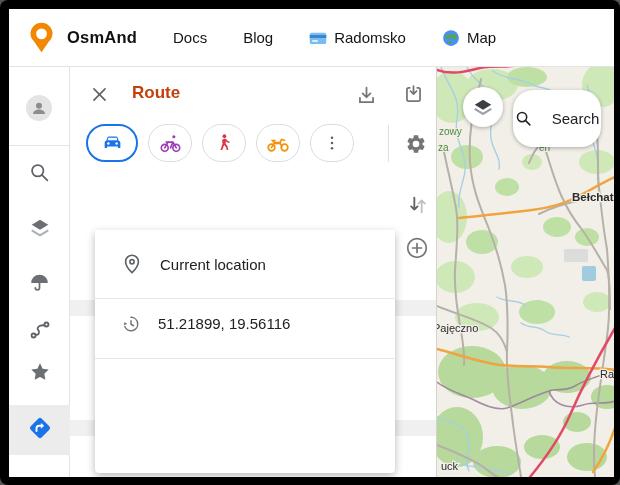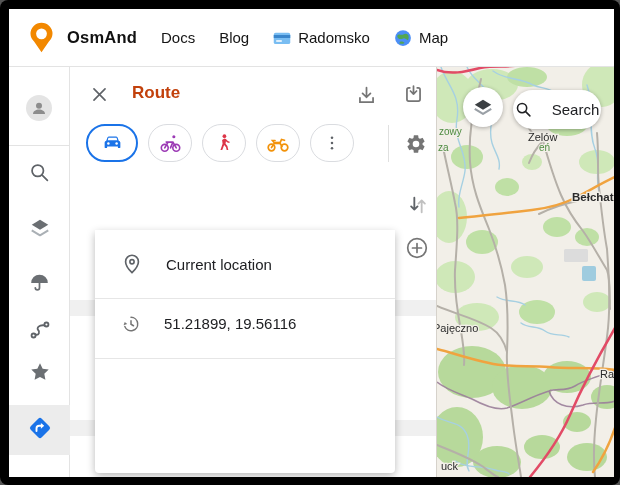--- a/index.html
+++ b/index.html
@@ -3,21 +3,21 @@
 <meta charset="utf-8">
 <style>
   html,body{margin:0;padding:0;background:#555;font-family:"Liberation Sans",sans-serif;}
   .screen{position:relative;width:620px;height:485px;background:#000;border-radius:8px;overflow:hidden;margin:0 auto;}
   .inner{position:absolute;left:9px;top:9px;width:605px;height:468px;background:#fff;overflow:hidden;}
 
   
   .navbar{position:absolute;left:0;top:0;width:605px;height:58px;background:#fff;border-bottom:1px solid #e3e3e3;display:flex;align-items:center;padding-left:19px;box-sizing:border-box;}
   .brand-logo{width:27px;height:31px;margin-right:12px;flex:0 0 auto;}
   .brand-name{font-size:16.5px;font-weight:bold;color:#111;letter-spacing:.2px;}
-  .nav-item{font-size:15px;color:#151515;margin-left:24px;display:flex;align-items:center;gap:7px;cursor:pointer;white-space:nowrap;}
+  .nav-item{font-size:15px;color:#151515;margin-left:36px;display:flex;align-items:center;gap:7px;cursor:pointer;white-space:nowrap;}
   .nav-item svg{width:18px;height:18px;}
 
   
   .sidebar{position:absolute;left:0;top:58px;width:61px;height:410px;background:#fff;border-right:1px solid #e3e3e3;box-sizing:border-box;}
   .side-item{position:absolute;left:0;width:61px;height:44px;display:flex;align-items:center;justify-content:center;cursor:pointer;}
   .side-divider{position:absolute;left:0;top:78px;width:61px;height:1px;background:#e3e3e3;}
   .side-selected{position:absolute;left:0;top:338px;width:61px;height:50px;background:#ececec;}
   .avatar-wrap{position:absolute;left:17px;top:28px;width:26px;height:26px;border-radius:50%;background:#e4e4e4;display:flex;align-items:center;justify-content:center;cursor:pointer;}
 
   
@@ -26,32 +26,32 @@
   .icon-btn{position:absolute;cursor:pointer;display:flex;align-items:center;justify-content:center;background:none;border:none;padding:0;}
   .panel-title{position:absolute;left:62px;top:16px;font-size:17px;font-weight:bold;color:#c2410c;}
   .pills{position:absolute;left:16px;top:57px;display:flex;gap:10px;align-items:center;}
   .pill{height:38px;border:1px solid #dadce0;border-radius:19px;background:#fff;display:flex;align-items:center;justify-content:center;width:44px;cursor:pointer;box-sizing:border-box;}
   .pill.selected{border:2px solid #1a73e8;width:52px;}
   .pills-vdivider{position:absolute;left:318px;top:58px;width:1px;height:37px;background:#e0e0e0;}
   .start-input{position:absolute;left:25px;top:116px;width:301px;height:47px;border:2px solid #1a73e8;border-radius:6px;box-sizing:border-box;display:flex;align-items:center;padding:0 12px 0 16px;background:#fff;cursor:text;}
   .caret{width:1.5px;height:19px;background:#5f6368;margin:0 3px 0 12px;}
   .placeholder{font-size:15px;color:#5f6368;flex:1;}
   .dropdown{position:absolute;left:25px;top:163px;width:300px;height:243px;background:#fff;border-radius:0 0 4px 4px;box-shadow:0 3px 9px rgba(0,0,0,.28);overflow:hidden;}
-  .dd-row{display:flex;align-items:center;padding-left:26px;gap:23px;cursor:pointer;}
+  .dd-row{display:flex;align-items:center;padding-left:26px;gap:17px;cursor:pointer;}
   .dd-text{font-size:15px;color:#202124;}
   .dd-divider{height:1px;background:#e6e6e6;}
   .row-current{height:68px;}
   .row-hist{height:49px;}
   .row-clear{height:64px;}
 
   
   .map{position:absolute;left:427px;top:58px;width:178px;height:410px;background:#f2efe8;border-left:1px solid #d6d2cb;box-sizing:border-box;overflow:hidden;}
   .map svg.base{position:absolute;left:0;top:0;}
   .map-layers-btn{position:absolute;left:26px;top:20px;width:40px;height:40px;border-radius:50%;background:#fff;box-shadow:0 1px 4px rgba(0,0,0,.3);display:flex;align-items:center;justify-content:center;cursor:pointer;}
-  .map-search{position:absolute;left:76px;top:23px;width:88px;height:39px;border-radius:20px;background:#fff;box-shadow:0 1px 4px rgba(0,0,0,.3);display:flex;align-items:center;justify-content:center;gap:20px;cursor:pointer;}
+  .map-search{position:absolute;left:76px;top:23px;width:88px;height:57px;border-radius:20px;background:#fff;box-shadow:0 1px 4px rgba(0,0,0,.3);display:flex;align-items:center;justify-content:center;gap:20px;cursor:pointer;}
   .map-search span{font-size:15px;color:#202124;}
   text.town{font-size:11px;fill:#2b2b2b;paint-order:stroke;stroke:#f2efe8;stroke-width:2.5px;font-family:"Liberation Sans",sans-serif;}
   text.town.big{font-size:11.5px;font-weight:bold;}
   text.nature{font-size:10px;fill:#4c8b3f;paint-order:stroke;stroke:#f2efe8;stroke-width:2px;font-family:"Liberation Sans",sans-serif;}
 </style>
 </head>
 <body>
 
 <div class="screen">
 <div class="inner">

